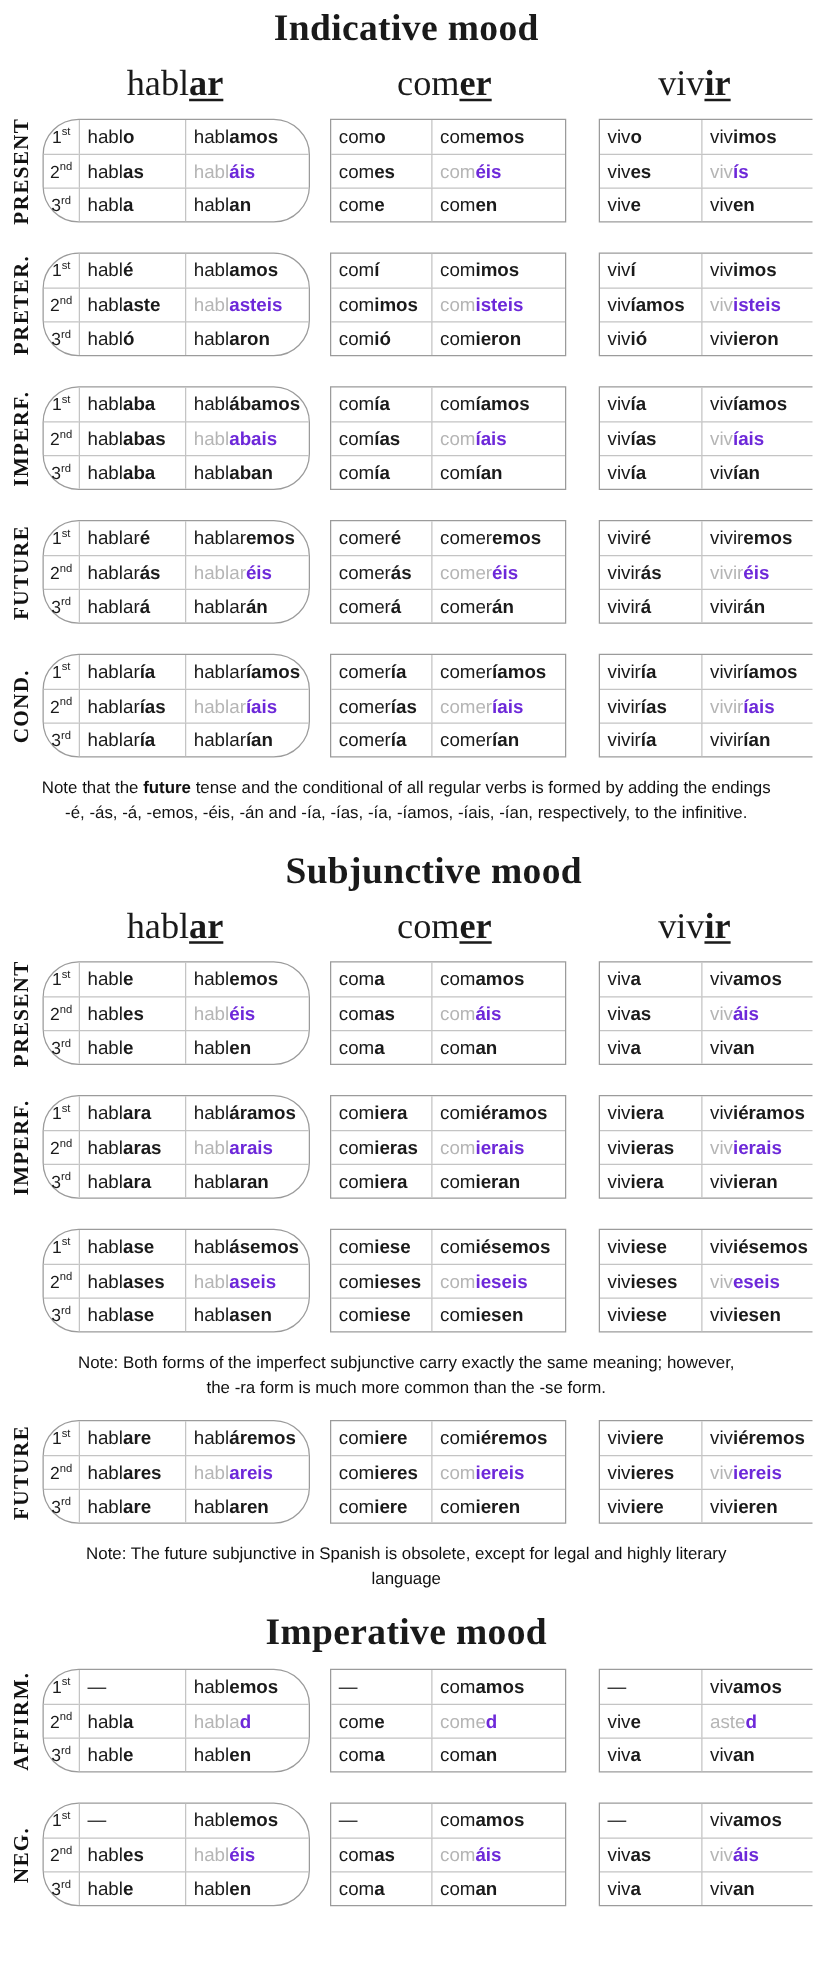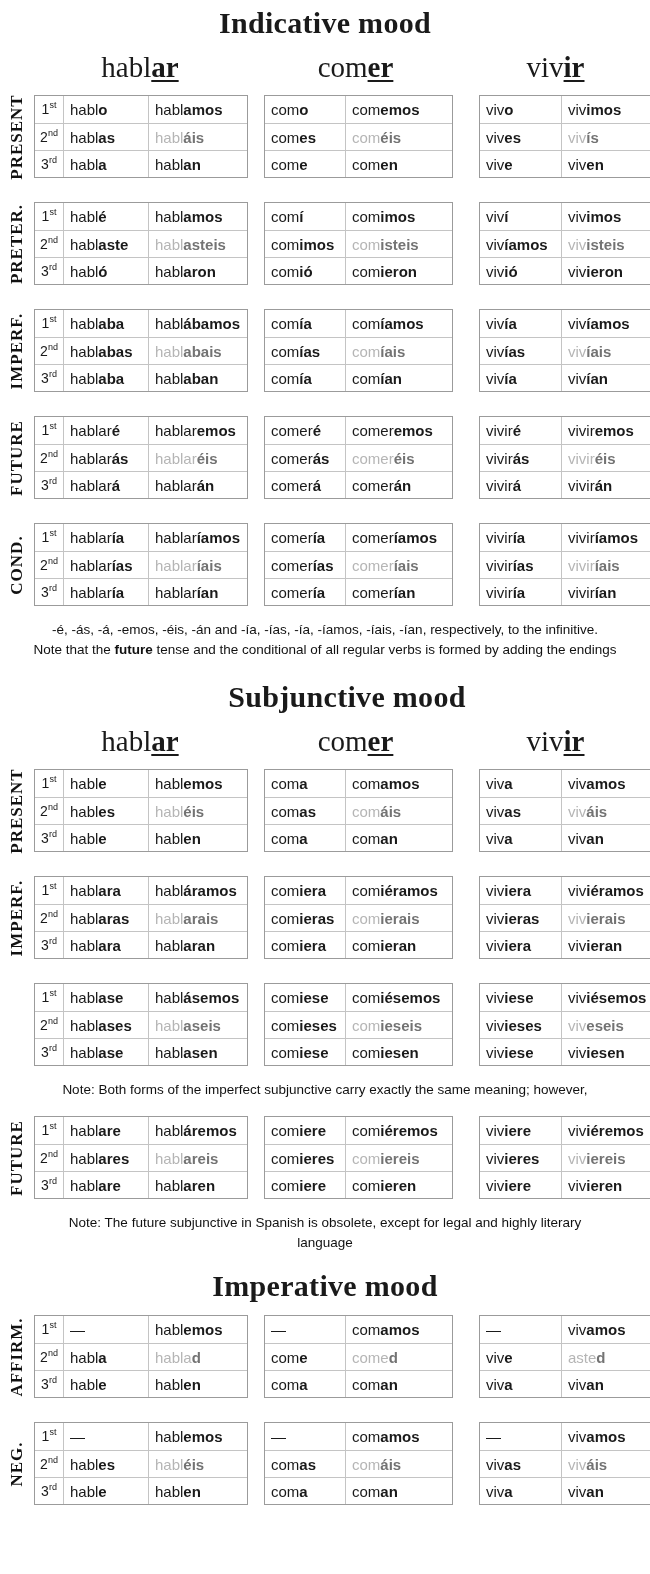--- a/index.html
+++ b/index.html
@@ -29,36 +29,36 @@
   .section:has(+ .note){margin-bottom:14px;}
   .gutter{width:34px;position:relative;flex:none;}
   .vlabel{
     position:absolute;top:50%;left:50%;
     transform:translate(-50%,-50%) rotate(-90deg);
     font-family:"Liberation Serif",serif;font-weight:bold;
     font-size:17px;letter-spacing:1px;white-space:nowrap;color:#111;
   }
   .tables{display:flex;}
   .ctable{border:1px solid #9b9b9b;display:grid;background:#fff;align-self:flex-start;}
-  .t-first{grid-template-columns:28px 85px 99px;margin-right:16px;}
+  .t-first{grid-template-columns:28px 85px 99px;margin-right:16px;border-radius:29px;}
   .t-mid{grid-template-columns:80px 107px;margin-right:26px;}
   .t-last{grid-template-columns:81px 104px;}
 
   .cell{
     height:27px;line-height:27px;font-size:15px;
     padding-left:6px;white-space:nowrap;overflow:hidden;
     box-sizing:border-box;
   }
   .cell.bt{border-top:1px solid #c4c4c4;}
   .cell.bl{border-left:1px solid #c4c4c4;}
   .person{text-align:center;padding-left:0;font-size:14px;}
   .person sup{font-size:9px;line-height:0;}
   .end{font-weight:bold;}
   .gray .stem{color:#b5b5b5;}
-  .gray .end{color:#737373;}
+  .gray .end{color:#6d28d9;}
 
   .note{margin:0 0 16px;text-align:center;font-size:13.5px;line-height:20px;color:#111;}
   .note-line{white-space:nowrap;}
   .note .b{font-weight:bold;}
 </style>
 </head>
 <body>
 
 <div id="root">
     <div class="mood-title m0">Indicative mood</div>
@@ -231,22 +231,22 @@
           <div class="cell"><span class="stem">vivir</span><span class="end">ía</span></div>
           <div class="cell bl"><span class="stem">vivir</span><span class="end">íamos</span></div>
           <div class="cell bt"><span class="stem">vivir</span><span class="end">ías</span></div>
           <div class="cell gray bt bl"><span class="stem">vivir</span><span class="end">íais</span></div>
           <div class="cell bt"><span class="stem">vivir</span><span class="end">ía</span></div>
           <div class="cell bt bl"><span class="stem">vivir</span><span class="end">ían</span></div>
         </div>
       </div>
     </div>
     <div class="note">
+      <div class="note-line"><span>Note that the </span><span class="b">future</span><span> tense and the conditional of all regular verbs is formed by adding the endings</span></div>
       <div class="note-line"><span>-é, -ás, -á, -emos, -éis, -án and -ía, -ías, -ía, -íamos, -íais, -ían, respectively, to the infinitive.</span></div>
-      <div class="note-line"><span>Note that the </span><span class="b">future</span><span> tense and the conditional of all regular verbs is formed by adding the endings</span></div>
     </div>
     <div class="mood-title m1">Subjunctive mood</div>
     <div class="verb-headers">
       <div class="vh vh0"><span class="vh-stem">habl</span><span class="vh-end">ar</span></div>
       <div class="vh vh1"><span class="vh-stem">com</span><span class="vh-end">er</span></div>
       <div class="vh vh2"><span class="vh-stem">viv</span><span class="vh-end">ir</span></div>
     </div>
     <div class="section">
       <div class="gutter">
         <span class="vlabel">PRESENT</span>
@@ -342,20 +342,21 @@
           <div class="cell bl"><span class="stem">viv</span><span class="end">iésemos</span></div>
           <div class="cell bt"><span class="stem">viv</span><span class="end">ieses</span></div>
           <div class="cell gray bt bl"><span class="stem">viv</span><span class="end">eseis</span></div>
           <div class="cell bt"><span class="stem">viv</span><span class="end">iese</span></div>
           <div class="cell bt bl"><span class="stem">viv</span><span class="end">iesen</span></div>
         </div>
       </div>
     </div>
     <div class="note">
       <div class="note-line"><span>Note: Both forms of the imperfect subjunctive carry exactly the same meaning; however,</span></div>
+      <div class="note-line"><span>the -ra form is much more common than the -se form.</span></div>
     </div>
     <div class="section">
       <div class="gutter">
         <span class="vlabel">FUTURE</span>
       </div>
       <div class="tables">
         <div class="ctable t-first">
           <div class="cell person">1<sup>st</sup></div>
           <div class="cell bl"><span class="stem">habl</span><span class="end">are</span></div>
           <div class="cell bl"><span class="stem">habl</span><span class="end">áremos</span></div>

